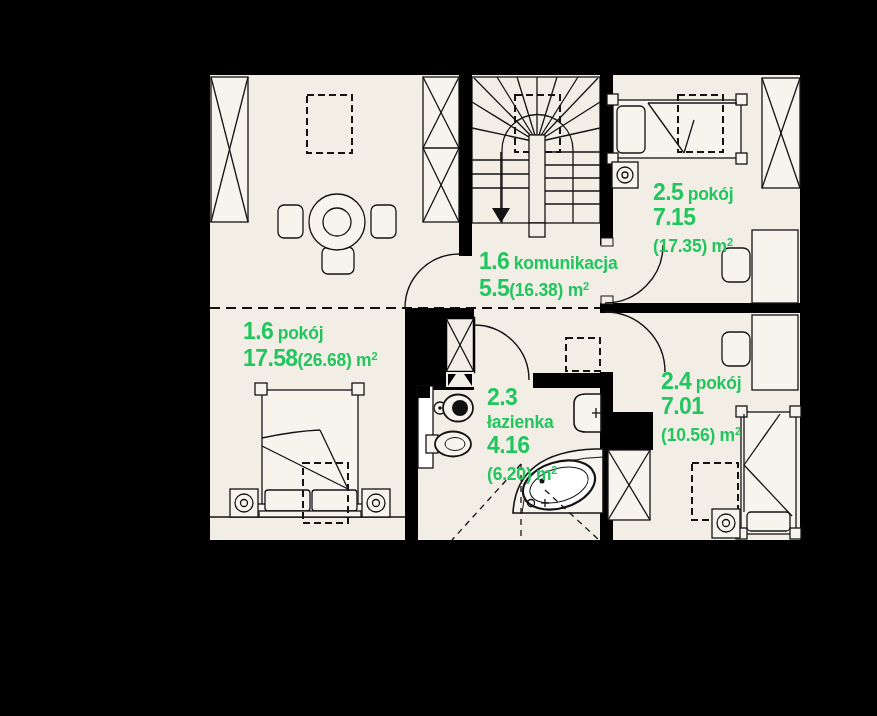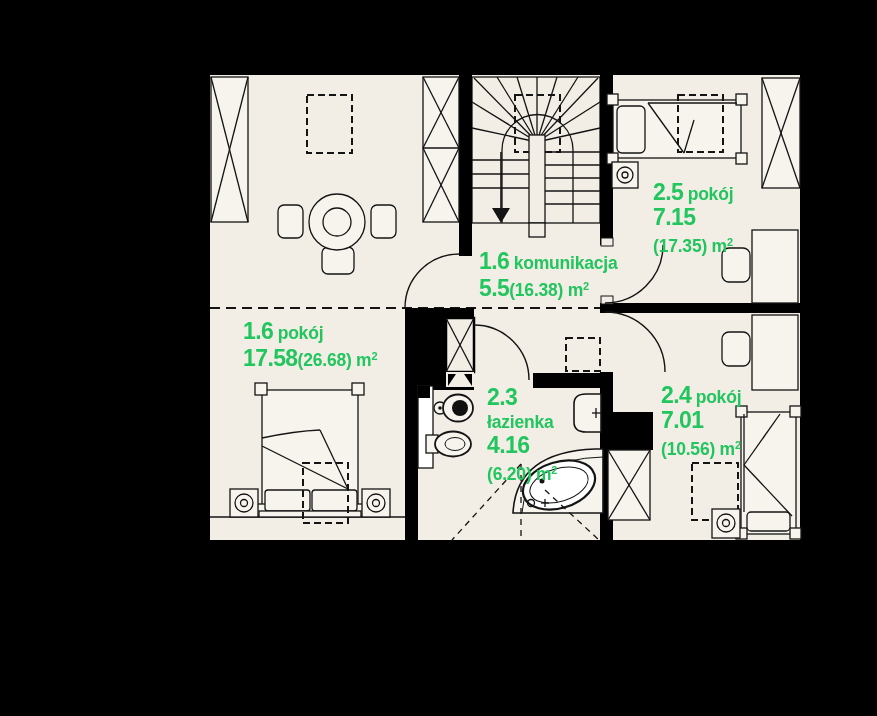--- a/index.html
+++ b/index.html
@@ -263,21 +263,21 @@
     <div class="ln"><span class="big">17.58</span><span class="mid">(26.68)</span>&nbsp;<span class="mid">m</span><sup>2</sup></div>
   </div>
 
   <div class="room-label" style="left:487px;top:386px;">
     <div class="ln"><span class="num">2.3</span></div>
     <div class="ln"><span class="nm">łazienka</span></div>
     <div class="ln"><span class="big">4.16</span></div>
     <div class="ln"><span class="mid">(6.20)</span>&nbsp;<span class="mid">m</span><sup>2</sup></div>
   </div>
 
-  <div class="room-label" style="left:661px;top:370px;margin-top:14px;">
+  <div class="room-label" style="left:661px;top:370px;">
     <div class="ln"><span class="num">2.4</span>&nbsp;<span class="nm">pokój</span></div>
     <div class="ln"><span class="big">7.01</span></div>
     <div class="ln"><span class="mid">(10.56)</span>&nbsp;<span class="mid">m</span><sup>2</sup></div>
   </div>
 
   <div class="room-label" style="left:653px;top:181px;">
     <div class="ln"><span class="num">2.5</span>&nbsp;<span class="nm">pokój</span></div>
     <div class="ln"><span class="big">7.15</span></div>
     <div class="ln"><span class="mid">(17.35)</span>&nbsp;<span class="mid">m</span><sup>2</sup></div>
   </div>

